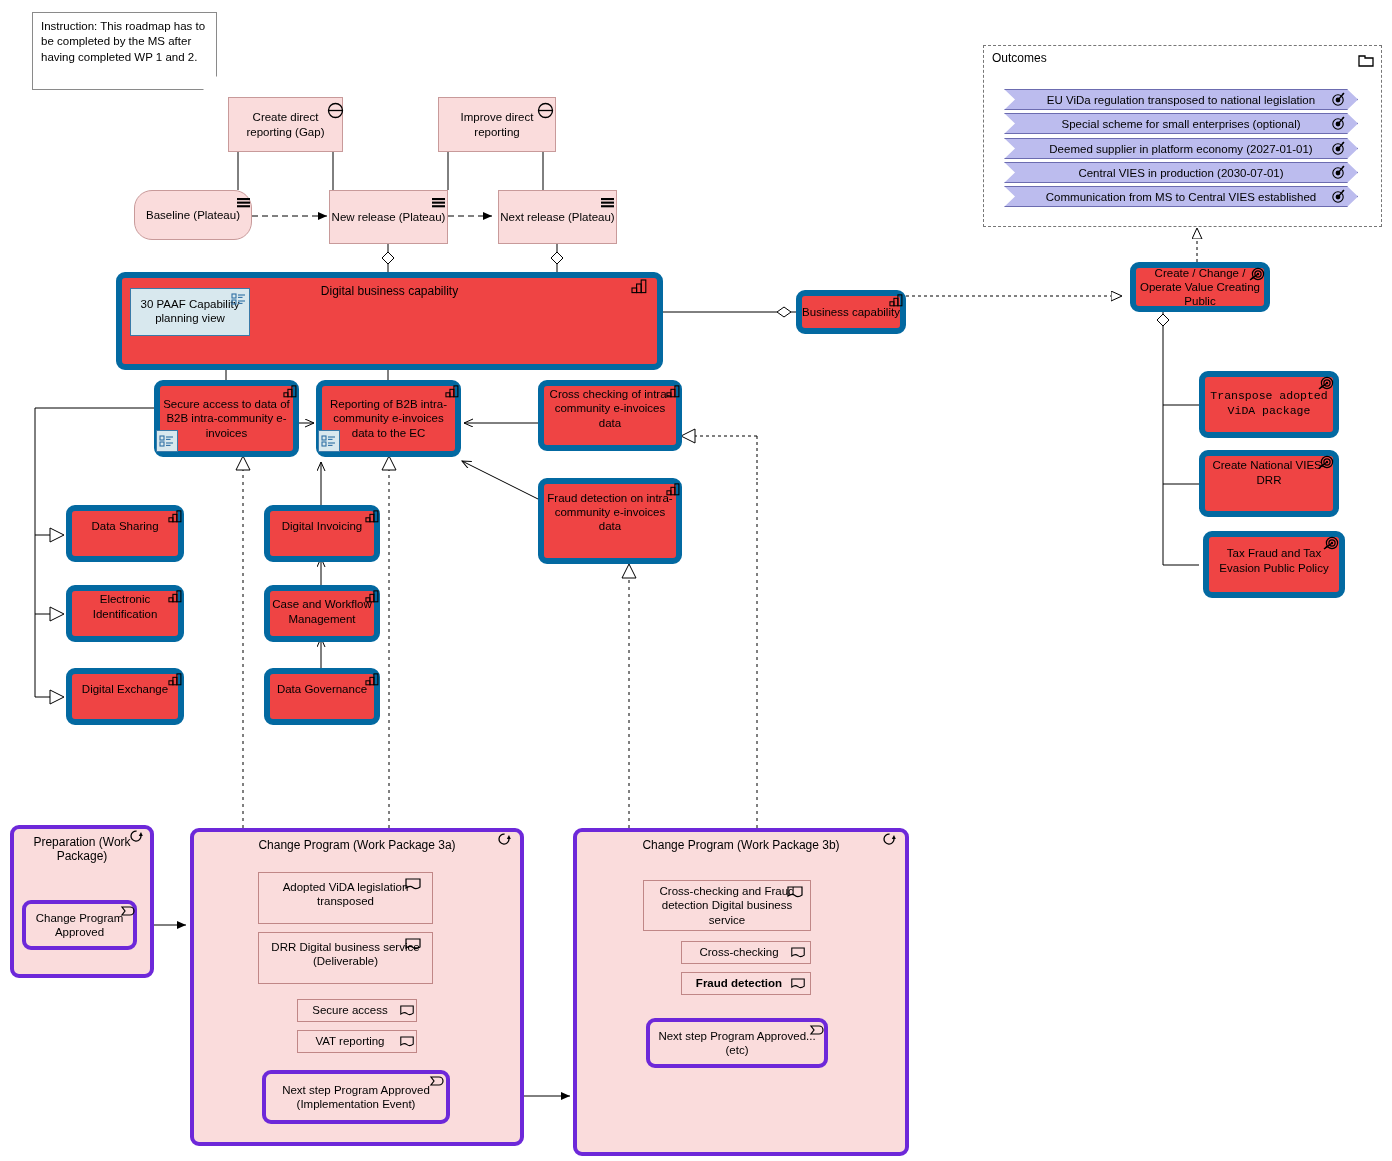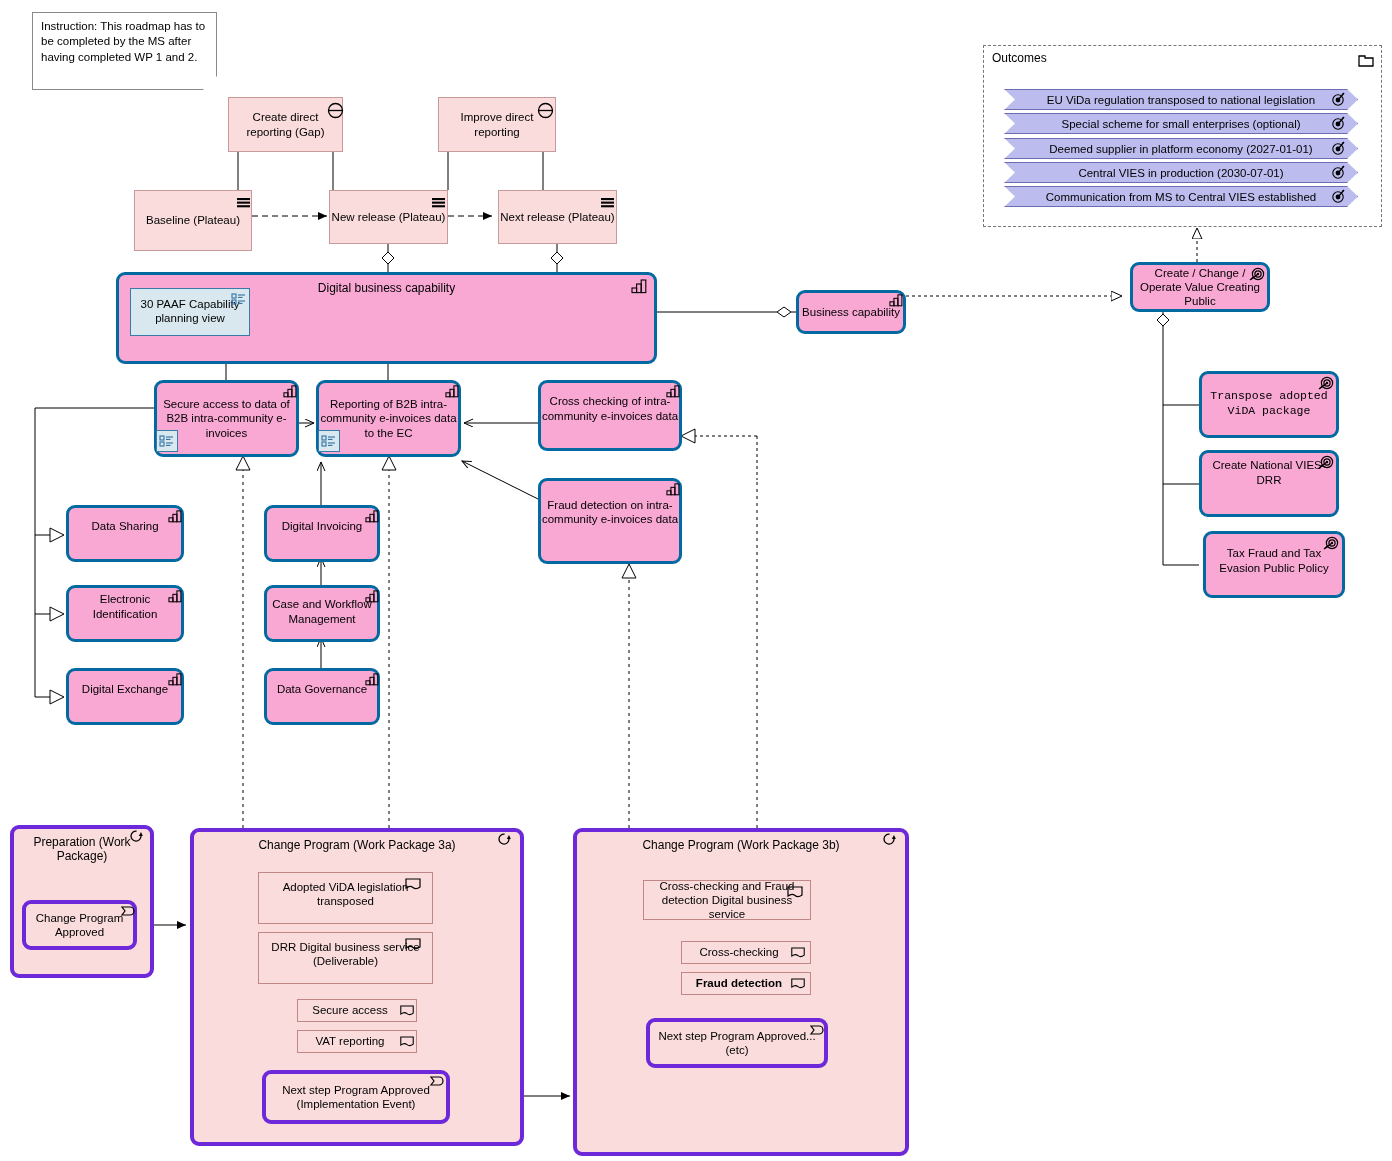--- a/index.html
+++ b/index.html
@@ -1,21 +1,21 @@
 <!DOCTYPE html>
 <html><head>
 <meta charset="utf-8">
 <style>
   html,body{margin:0;padding:0;background:#ffffff;}
   body{font-family:"Liberation Sans",sans-serif;}
   #canvas{position:relative;width:1392px;height:1161px;overflow:hidden;background:#fff;}
   .node{position:absolute;box-sizing:border-box;display:flex;align-items:center;justify-content:center;text-align:center;font-size:11.5px;color:#000;line-height:1.22;}
   .node .lbl{padding:0 0;width:100%;text-align:center;}
   
-  .cap{background:#f9a8d4;border:3px solid #0369a1;border-radius:9px;}
+  .cap{background:#ef4444;border:6px solid #0369a1;border-radius:9px;}
   
   .pink{background:#fadcdc;border:1px solid #c89a9a;}
   .pinkr{background:#fadcdc;border:4px solid #6d28d9;border-radius:9px;}
   .pinkplain{background:#fadcdc;border:1px solid #c08787;}
   
   .outcome{position:absolute;background:#bcbcee;border:1px solid #6c6cb0;font-size:11.5px;color:#000;
            display:flex;align-items:center;justify-content:center;
            clip-path:polygon(0 0, calc(100% - 11px) 0, 100% 50%, calc(100% - 11px) 100%, 0 100%, 11px 50%);}
   .grp{position:absolute;border:1px dashed #777;background:transparent;}
   .grp-title{position:absolute;left:8px;top:5px;font-size:12px;color:#000;}
@@ -199,21 +199,21 @@
     </svg>
 
   <div class="node pink" style="left:438px;top:97px;width:118px;height:55px;">
     <span class="lbl">Improve direct reporting</span>
   </div>
   <svg class="ic" style="left:537px;top:102px;width:17px;height:17px;" viewBox="0 0 17 17">
       <circle cx="8.5" cy="8.5" r="7" fill="none" stroke="#000" stroke-width="1.3"></circle>
       <line x1="1.2" y1="8.5" x2="15.8" y2="8.5" stroke="#000" stroke-width="1.3"></line>
     </svg>
 
-  <div class="node pink" style="left:134px;top:190px;width:118px;height:61px;">
+  <div class="node pink" style="left:134px;top:190px;width:118px;height:50px;border-radius:18px;">
     <span class="lbl">Baseline (Plateau)</span>
   </div>
   <svg class="ic" style="left:236px;top:195px;width:16px;height:14px;" viewBox="0 0 16 14">
       <rect x="1" y="3" width="13" height="2.1" fill="#000"></rect>
       <rect x="1" y="6.6" width="13" height="2.1" fill="#000"></rect>
       <rect x="1" y="10.2" width="13" height="2.1" fill="#000"></rect>
     </svg>
 
   <div class="node pink" style="left:329px;top:190px;width:119px;height:54px;">
     <span class="lbl">New release (Plateau)</span>
@@ -473,21 +473,21 @@
     </svg>
 
   <div class="pinkr" style="position:absolute;left:573px;top:828px;width:328px;height:320px;">
     <div class="nodetitle">Change Program (Work Package 3b)</div>
   </div>
   <svg class="ic" style="left:882px;top:832px;width:17px;height:14px;" viewBox="0 0 17 14">
       <path d="M12,7 A5,5 0 1 1 7.6,2.1" fill="none" stroke="#000" stroke-width="1.3"></path>
       <path d="M12,3 L13.8,7 L9.8,7 z" fill="#000"></path>
     </svg>
 
-  <div class="node pinkplain" style="left:643px;top:880px;width:168px;height:40px;">
+  <div class="node pinkplain" style="left:643px;top:880px;width:168px;height:51px;">
     <span class="lbl">Cross-checking and Fraud detection Digital business service</span>
   </div>
   <svg class="ic" style="left:786px;top:885px;width:18px;height:14px;" viewBox="0 0 18 14">
       <path d="M2,2 L16,2 L16,10 Q12,13 9,10.5 Q6,8 2,11 z" fill="none" stroke="#000" stroke-width="1.2"></path>
     </svg>
 
   <div class="node pinkplain" style="left:681px;top:941px;width:130px;height:23px;">
     <span class="lbl" style="margin-right:14px;">Cross-checking</span>
   </div>
   <svg class="ic" style="left:790px;top:946px;width:16px;height:13px;" viewBox="0 0 18 14">

